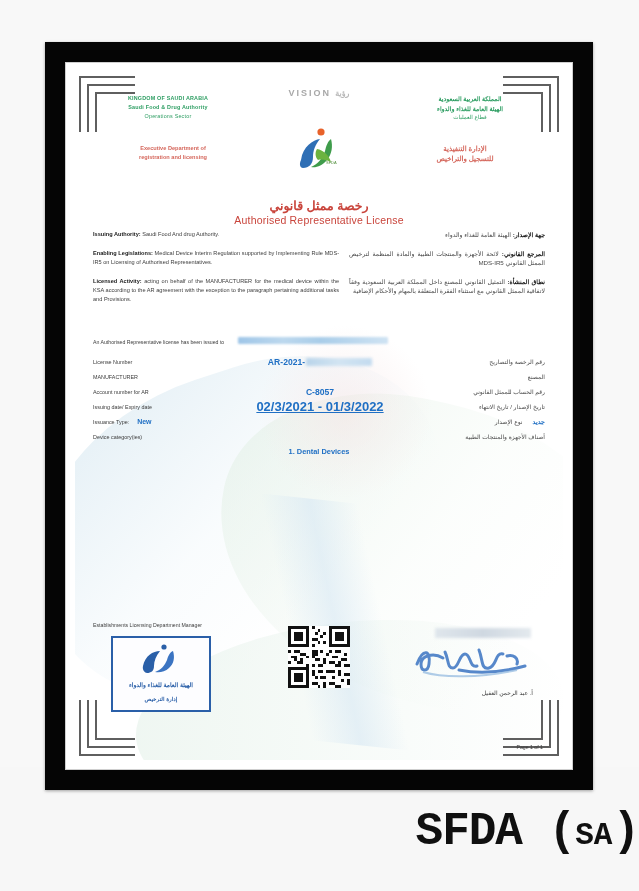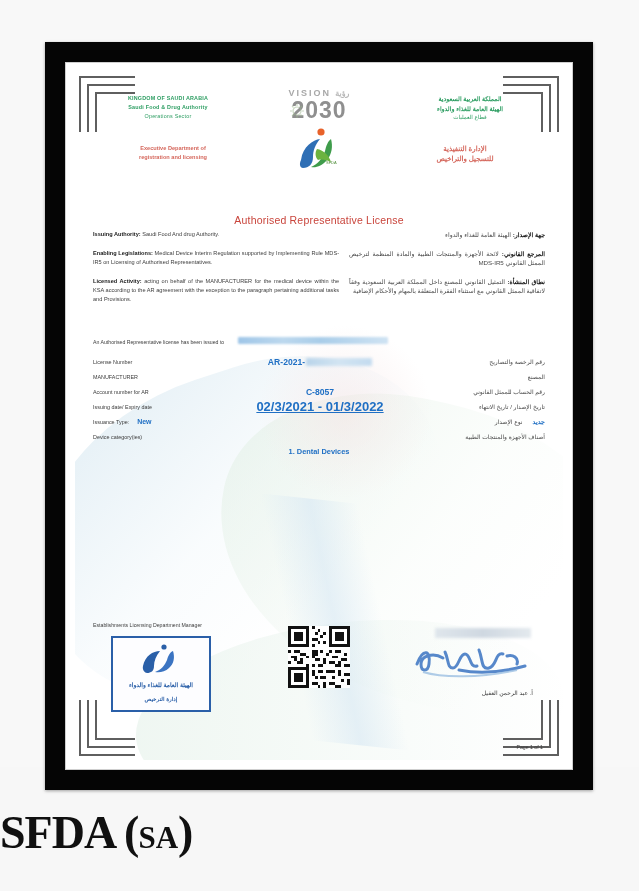--- a/index.html
+++ b/index.html
@@ -124,23 +124,23 @@
   .qr{position:absolute;left:50%;top:4px;transform:translateX(-50%);
     width:62px;height:62px;background:#fff;}
   .sig{position:absolute;right:6px;top:6px;width:140px;height:70px;}
   .sig .s-redact{position:absolute;right:8px;top:0;width:96px;height:10px;
     background:linear-gradient(90deg,#dfe6ec,#cfd8e1 50%,#e3e9ee);filter:blur(1.4px);}
   .sig-name{position:absolute;right:6px;bottom:2px;font-size:6px;color:#3d3d3d;
     direction:rtl;text-align:right;}
   .pagenum{position:absolute;right:2px;bottom:-16px;font-size:5.2px;color:#3d3d3d;}
 
   
-  .caption{position:absolute;left:0;right:0;top:806px;text-align:left;
+  .caption{position:absolute;left:0;right:0;top:806px;text-align:right;
     font-size:46px;font-weight:bold;color:#101010;letter-spacing:-1px;
-    font-family:Liberation Serif, serif;}
+    font-family:Liberation Mono, monospace;}
   .caption .sm{font-size:31px;letter-spacing:0;}
 </style>
 </head>
 <body>
 
 <div class="page">
 
   <div class="frame">
     <div class="frame-inner">
       <div class="paper">
@@ -188,29 +188,20 @@
           <div class="hdr-en">
             <div>KINGDOM OF SAUDI ARABIA</div>
             <div>Saudi Food &amp; Drug Authority</div>
             <div class="l3">Operations Sector</div>
           </div>
 
           <div class="vision">
             <div class="v-top">
               <span>VISION</span>
               <span class="ar">رؤية</span>
-            </div>
-            <div class="v-num">
-              <span>2030</span>
-              <svg width="16" height="16" viewBox="0 0 16 16" style="position:absolute;left:30px;top:5px;opacity:.55;">
-                <g fill="none" stroke="#9db88f" stroke-width="1.2">
-                  <circle cx="8" cy="8" r="4"></circle>
-                  <path d="M8 1v2M8 13v2M1 8h2M13 8h2M3 3l1.5 1.5M11.5 11.5L13 13M13 3l-1.5 1.5M4.5 11.5L3 13"></path>
-                </g>
-              </svg>
             </div>
           </div>
 
           <div class="hdr-ar">
             <div>المملكة العربية السعودية</div>
             <div>الهيئة العامة للغذاء والدواء</div>
             <div class="l3">قطاع العمليات</div>
           </div>
 
           <div class="dept-en">
@@ -225,20 +216,21 @@
           <div class="mark">
             <svg viewBox="0 0 64 48" width="64" height="48">
               <circle cx="34" cy="6" r="3.6" fill="#e8622a"></circle>
               <path d="M14 34 C16 20 26 14 33 13 C28 19 26 25 26 31 C26 38 22 42 16 42 C13 42 12 38 14 34 Z" fill="#2f6fb5"></path>
               <path d="M44 13 C46 20 45 28 40 34 C35 40 29 42 24 41 C31 38 36 32 38 25 C39 20 41 15 44 13 Z" fill="#3f9c4b"></path>
               <path d="M30 23 C36 24 42 29 44 36 C40 34 35 33 31 34 C28 31 28 26 30 23 Z" fill="#6cb33f"></path>
               <text x="39" y="38" font-size="4" fill="#4f8d3a" font-family="Liberation Sans,sans-serif">SFDA</text>
             </svg>
           </div>
 
+          <div class="title-ar">رخصة ممثل قانوني</div>
           <div class="title-en">Authorised Representative License</div>
         </div>
 
         <div class="body-wrap">
           <div class="prow">
             <div class="pen"><b>Issuing Authority:</b><span> Saudi Food And drug Authority.</span></div>
             <div class="par"><b>جهة الإصدار:</b><span> الهيئة العامة للغذاء والدواء</span></div>
           </div>
           <div class="prow">
             <div class="pen"><b>Enabling Legislations:</b><span> Medical Device Interim Regulation supported by Implementing Rule MDS-IR5 on Licensing of Authorised Representatives.</span></div>

